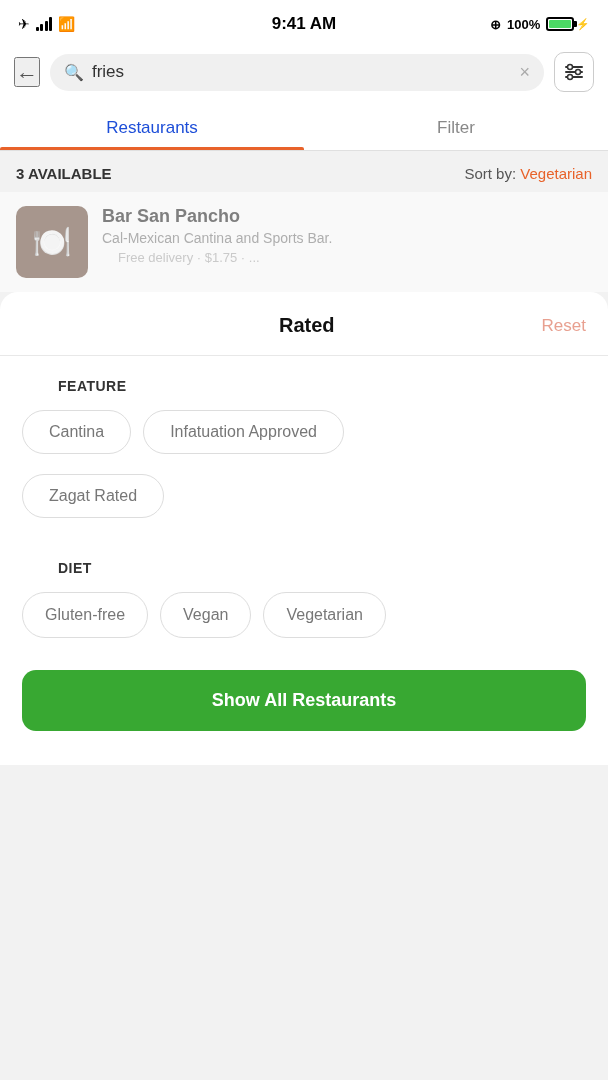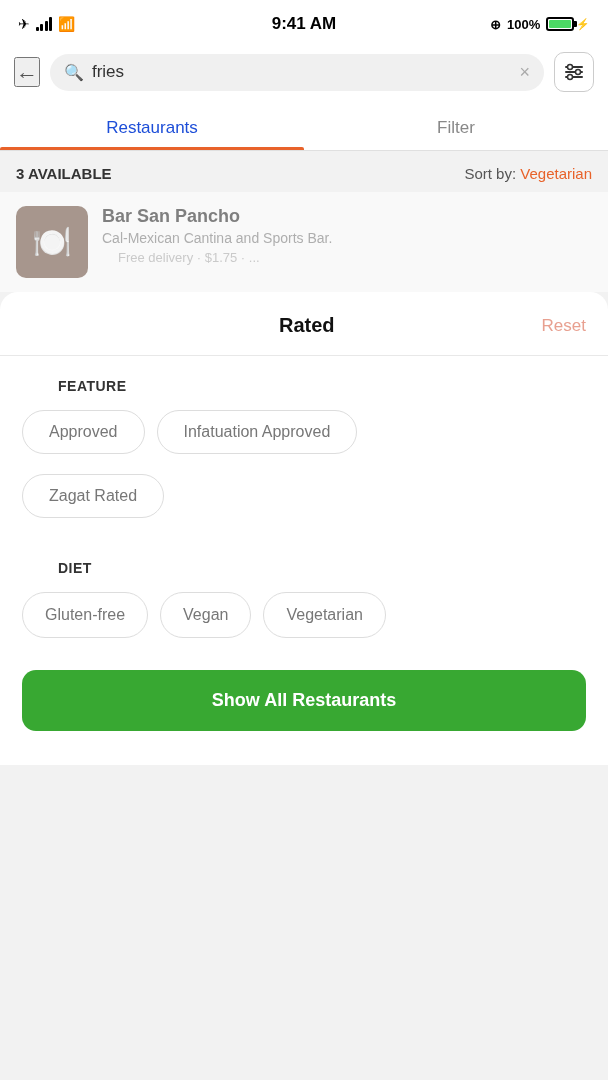--- a/index.html
+++ b/index.html
@@ -381,21 +381,21 @@
 <div class="filter-panel">
   <div class="filter-header">
     <div class="spacer"></div>
     <span class="filter-title">Rated</span>
     <span class="reset-btn">Reset</span>
   </div>
 
   <div class="filter-section">
     <div class="section-label">FEATURE</div>
     <div class="pills-row">
-      <button class="pill">Approved</button>
+      <button class="pill">Cantina</button>
       <button class="pill">Infatuation Approved</button>
     </div>
     <div class="pills-row">
       <button class="pill">Zagat Rated</button>
     </div>
   </div>
 
 
   <div class="filter-section">
     <div class="section-label">DIET</div>

